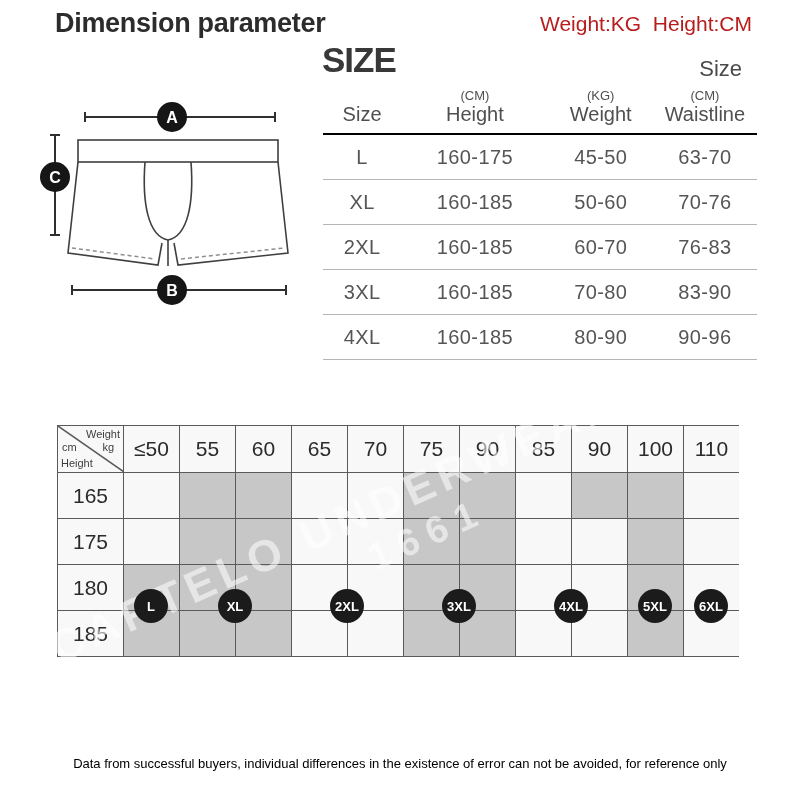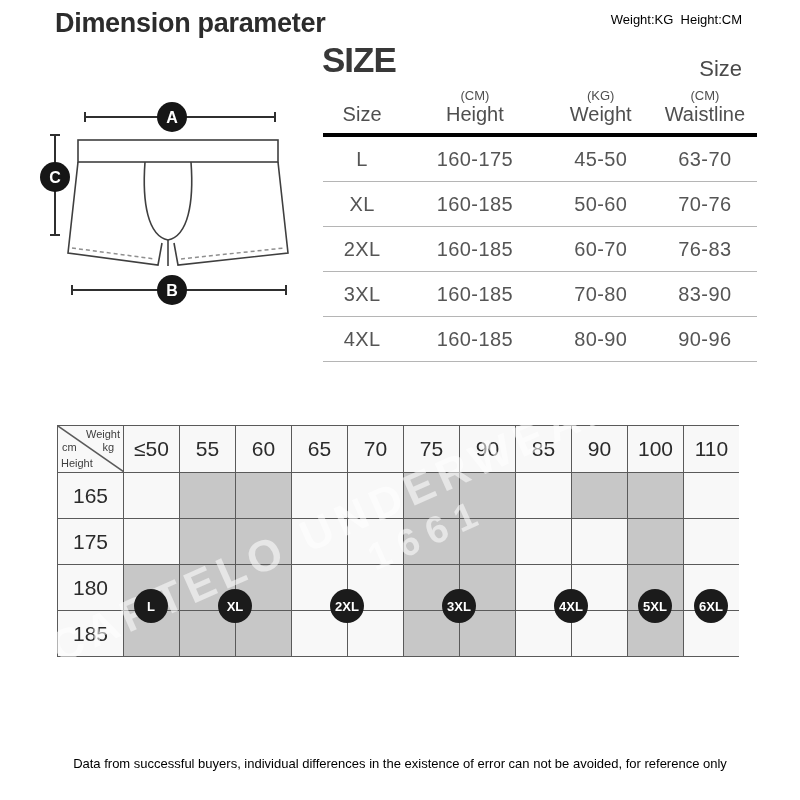--- a/index.html
+++ b/index.html
@@ -1,35 +1,35 @@
 <!DOCTYPE html>
 <html style="--cell-gray: #c7c7c7; --cell-white: #f8f8f8; --grid-line: #5a5a5a; --marker-bg: #1b1b1b;"><head>
 <meta charset="utf-8">
 <style>
   html,body{margin:0;padding:0;background:#fff;}
   .page{position:relative;width:800px;height:800px;background:#fff;overflow:hidden;
         font-family:"Liberation Sans",sans-serif;color:#2f2f2f;}
 
   
   .title{position:absolute;left:55px;top:8px;font-size:27px;font-weight:600;letter-spacing:-.3px;color:#2c2c2c;}
-  .units{position:absolute;right:58px;top:12px;font-size:13px;color:#000000;white-space:pre;}
+  .units{position:absolute;right:48px;top:12px;font-size:21px;color:#b91c1c;white-space:pre;}
 
   
   .boxer{position:absolute;left:28px;top:88px;}
   .boxer .ln{stroke:#3f3f3f;stroke-width:1.6;fill:none;}
   .boxer .dim{stroke:#2f2f2f;stroke-width:2;fill:none;}
   .boxer .stitch{stroke:#8f8f8f;stroke-width:1.5;stroke-dasharray:4 3;fill:none;}
   .boxer .dot{fill:#161616;}
   .boxer text{fill:#fff;font-size:16px;font-weight:bold;font-family:"Liberation Sans",sans-serif;}
 
   
   .size-heading{position:absolute;left:322px;top:40px;font-size:35px;font-weight:800;letter-spacing:-1px;color:#383838;}
   .size-corner{position:absolute;left:660px;top:56px;width:82px;text-align:right;font-size:22px;color:#4a4a4a;}
   table.size-table{position:absolute;left:323px;top:88px;width:434px;border-collapse:collapse;table-layout:fixed;}
-  table.size-table th{font-weight:normal;vertical-align:bottom;padding-bottom:7px;border-bottom:4px solid #000000;}
+  table.size-table th{font-weight:normal;vertical-align:bottom;padding-bottom:7px;border-bottom:2px solid #000000;}
   table.size-table th .unit{display:block;font-size:13px;color:#4f4f4f;line-height:14px;}
   table.size-table th .lbl{display:block;font-size:20px;color:#4f4f4f;line-height:23px;}
   table.size-table td{height:42px;text-align:center;font-size:20px;color:#555;border-bottom:1.5px solid #b5b5b5;letter-spacing:.4px;}
   .flat-note{position:absolute;left:323px;top:382px;width:380px;text-align:center;font-size:14px;color:#9b9b9b;}
 
   
   .matrix-wrap{position:absolute;left:57px;top:425px;width:682px;height:316px;overflow:hidden;}
   table.matrix{border-collapse:collapse;table-layout:fixed;width:682px;}
   table.matrix th,table.matrix td{border:1.5px solid var(--grid-line,#5a5a5a);padding:0;text-align:center;}
   table.matrix thead th{height:46px;background:var(--cell-white,#f8f8f8);font-size:21px;font-weight:normal;color:#2b2b2b;}

